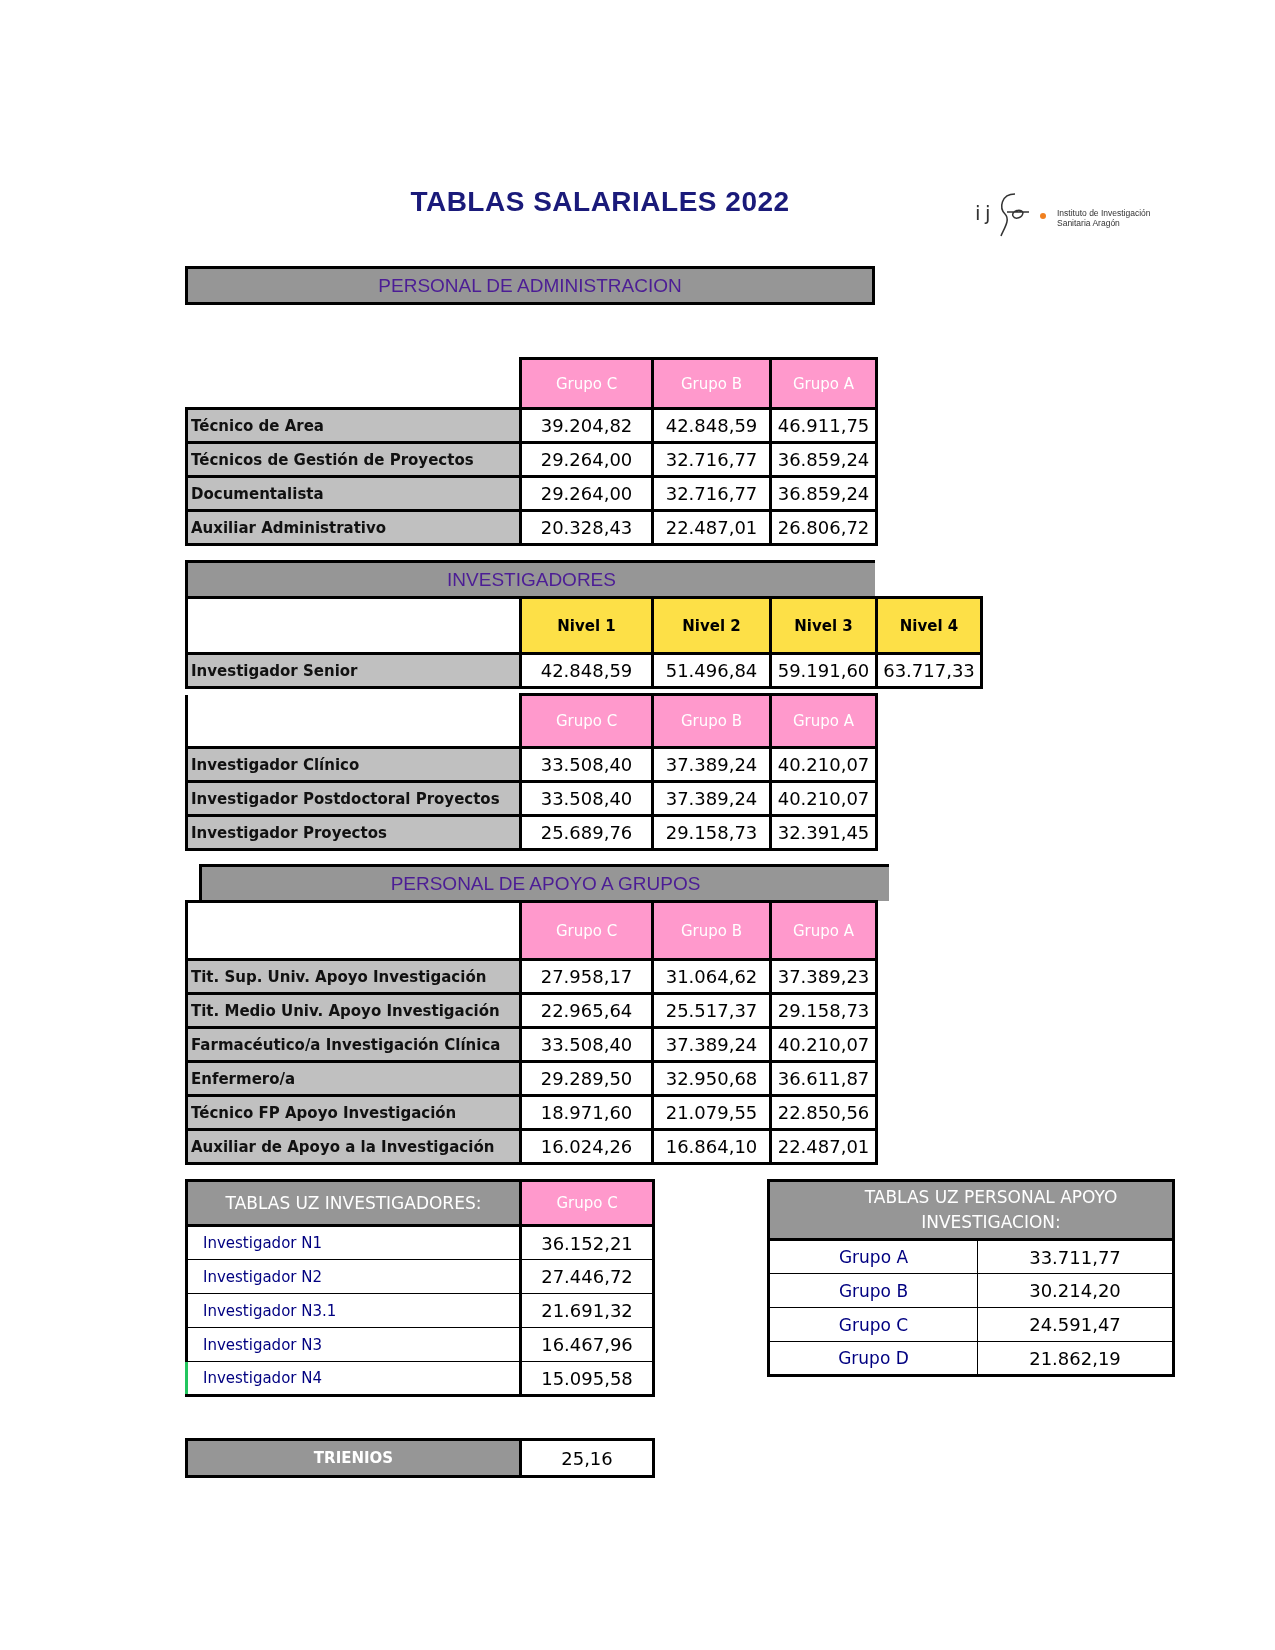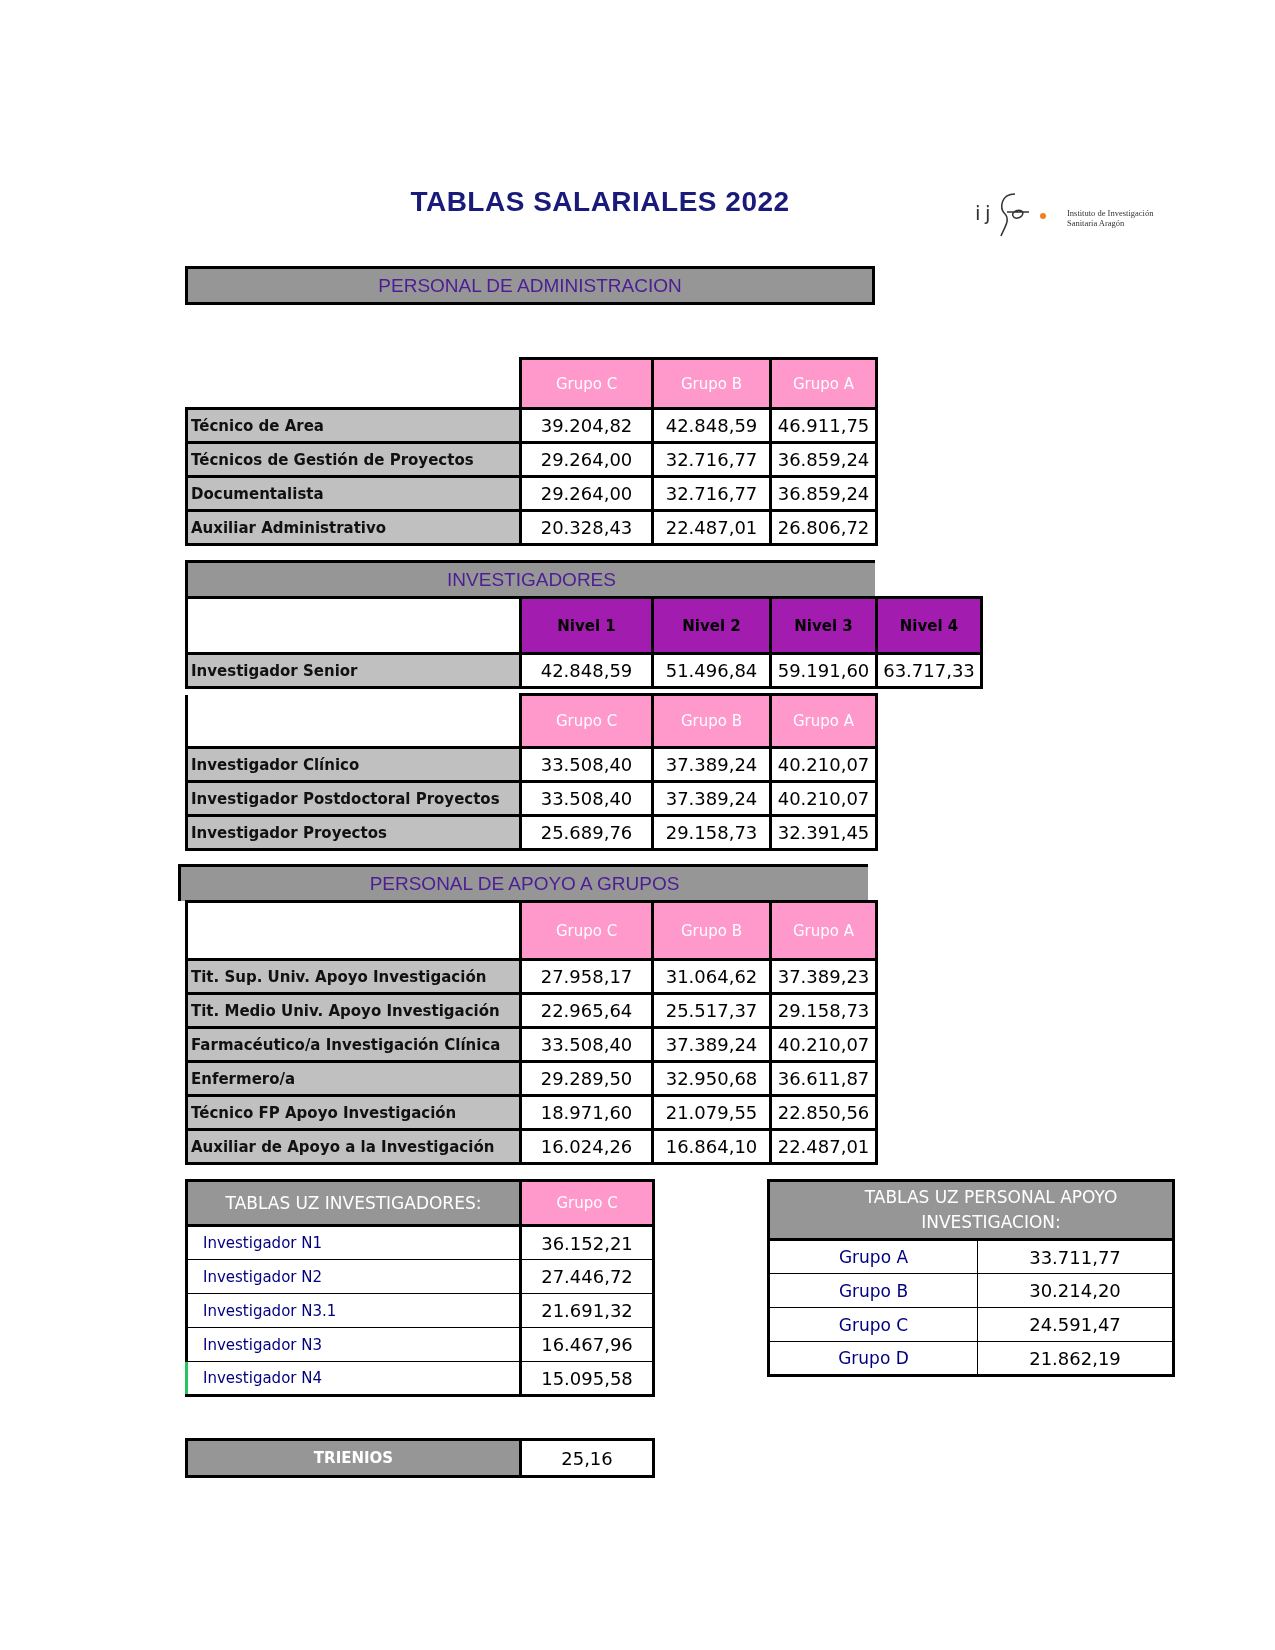--- a/index.html
+++ b/index.html
@@ -1,27 +1,27 @@
 <!DOCTYPE html>
 <html><head>
 <meta charset="utf-8">
 <style>
   html,body{margin:0;padding:0;background:#fff;}
   body{width:1275px;height:1650px;position:relative;font-family:"DejaVu Sans",sans-serif;overflow:hidden;}
   .abs{position:absolute;box-sizing:border-box;}
   .title{left:380px;top:186px;width:440px;text-align:center;font-family:"Liberation Sans",sans-serif;font-weight:bold;font-size:28px;color:#1a1a7a;letter-spacing:0.5px;}
   .logo{left:975px;top:188px;width:200px;height:50px;}
-  .logo-text{position:absolute;left:92px;top:20px;font-size:8.5px;line-height:10px;color:#333;font-family:Liberation Serif, serif;white-space:nowrap;}
+  .logo-text{position:absolute;left:82px;top:20px;font-size:8.5px;line-height:10px;color:#333;font-family:Liberation Sans, sans-serif;white-space:nowrap;}
   .sec{background:#969696;border:3px solid #000;color:#4c1d95;text-align:center;font-size:19px;font-family:"Liberation Sans",sans-serif;display:flex;align-items:center;justify-content:center;}
   table{border-collapse:collapse;position:absolute;table-layout:fixed;}
   td{border:3px solid #000;padding:0;box-sizing:border-box;font-size:17px;}
   td.lbl{background:#c0c0c0;font-weight:bold;font-size:15px;padding-left:3px;text-align:left;white-space:nowrap;color:#111;}
   td.val{background:#fff;text-align:center;font-size:18px;color:#000;}
   td.pink{background:#ff99cc;color:#fff;text-align:center;font-size:15px;}
-  td.gold{background:#a21caf;color:#000;text-align:center;font-weight:bold;font-size:15px;}
+  td.gold{background:#fde047;color:#000;text-align:center;font-weight:bold;font-size:15px;}
   td.blank{background:#fff;}
   td.navy{color:#000080;background:#fff;font-size:15px;padding-left:15px;white-space:nowrap;}
   td.navyc{color:#000080;background:#fff;font-size:17px;text-align:center;}
   td.grayhdr{background:#969696;color:#fff;text-align:center;font-size:17px;}
   td.thin{border-width:1.5px;}
 </style>
 </head>
 <body>
 
 <div class="abs title">TABLAS SALARIALES 2022</div>
@@ -139,21 +139,21 @@
   </tr>
   <tr style="height:34px;">
     <td class="lbl">Investigador Proyectos</td>
     <td class="val">25.689,76</td>
     <td class="val">29.158,73</td>
     <td class="val">32.391,45</td>
   </tr>
 </tbody>
   </table>
 
-<div class="abs sec" style="left:178px;top:864px;width:690px;height:37px;border-bottom:none;border-right:none;">PERSONAL DE APOYO A GRUPOS</div>
+<div class="abs sec" style="left:199px;top:864px;width:690px;height:37px;border-bottom:none;border-right:none;">PERSONAL DE APOYO A GRUPOS</div>
 
 <table style="left:185px;top:900px;width:690px;">
   <colgroup>
       <col style="width:334px">
       <col style="width:132px">
       <col style="width:118px">
       <col style="width:106px">
     </colgroup>
   <tbody>
       <tr style="height:58px;">

